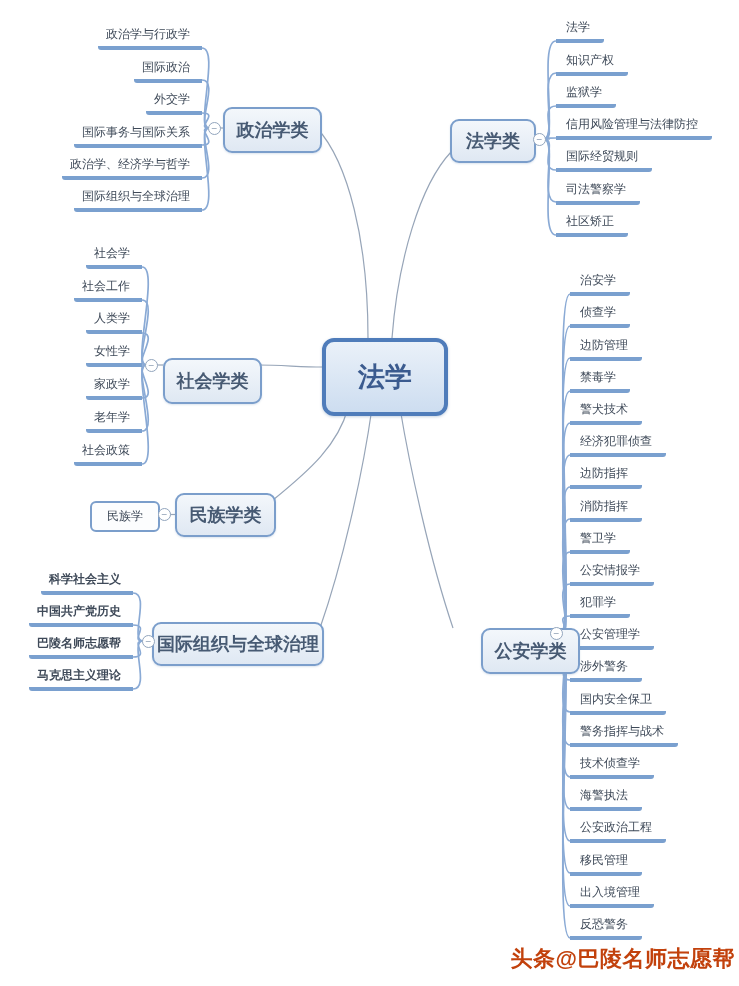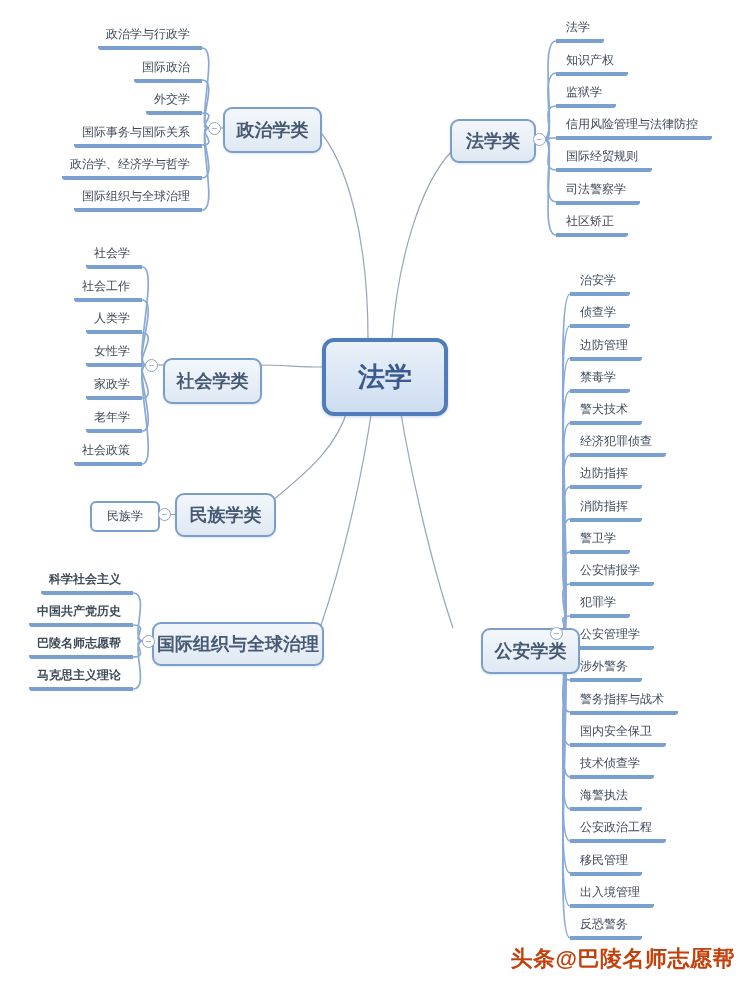--- a/index.html
+++ b/index.html
@@ -242,24 +242,24 @@
       <div class="child">
         <span>犯罪学</span>
       </div>
       <div class="child">
         <span>公安管理学</span>
       </div>
       <div class="child">
         <span>涉外警务</span>
       </div>
       <div class="child">
+        <span>国内安全保卫</span>
+      </div>
+      <div class="child">
         <span>警务指挥与战术</span>
-      </div>
-      <div class="child">
-        <span>国内安全保卫</span>
       </div>
       <div class="child">
         <span>技术侦查学</span>
       </div>
       <div class="child">
         <span>海警执法</span>
       </div>
       <div class="child">
         <span>公安政治工程</span>
       </div>

